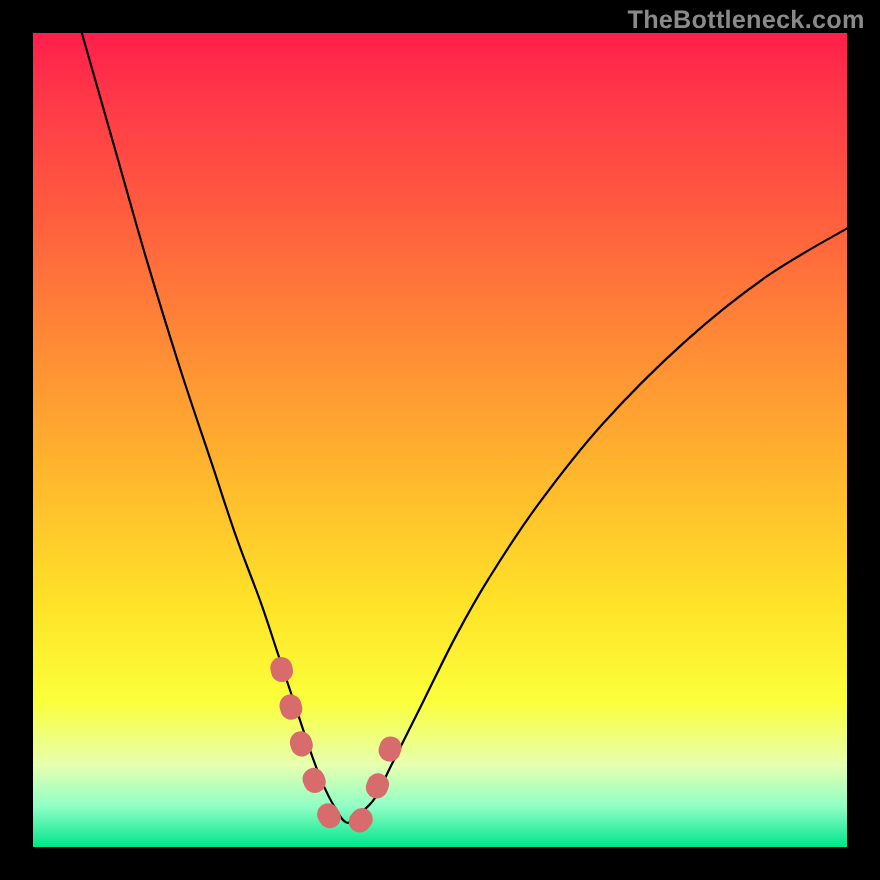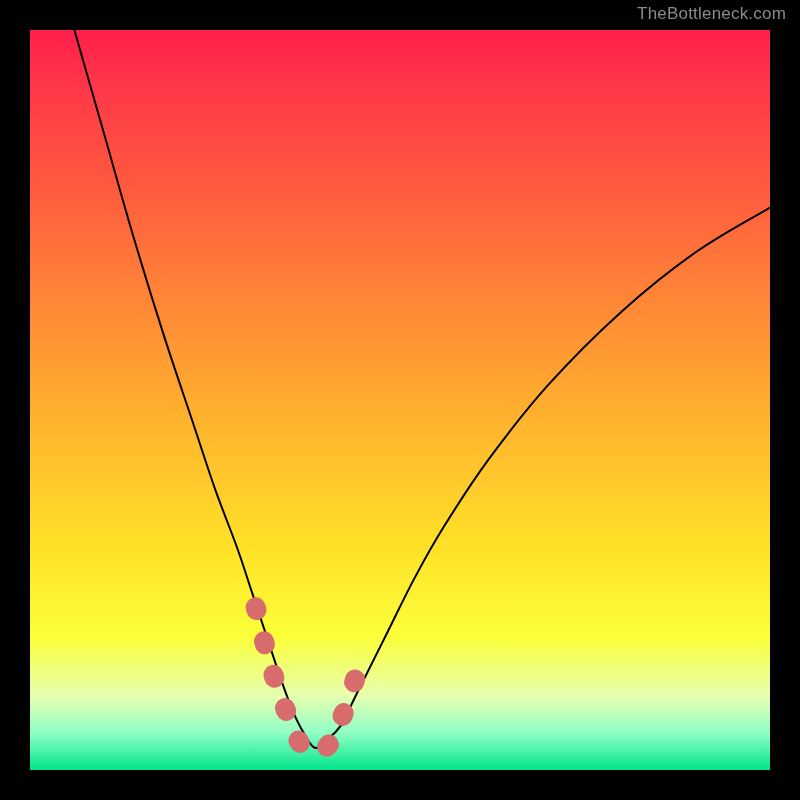--- a/index.html
+++ b/index.html
@@ -37,22 +37,22 @@
       #e6ffb0 90%,
       #8fffc6 95%,
       #00e58a 100%
     );
   }
   .watermark {
     position: absolute;
     top: 4px;
     right: 14px;
     color: #8a8a8a;
-    font-size: 17px;
-    font-weight: 400;
+    font-size: 23px;
+    font-weight: 700;
     letter-spacing: 0.2px;
   }
   svg.curve {
     position: absolute;
     left: 0;
     top: 0;
     width: 740px;
     height: 740px;
     overflow: visible;
   }

